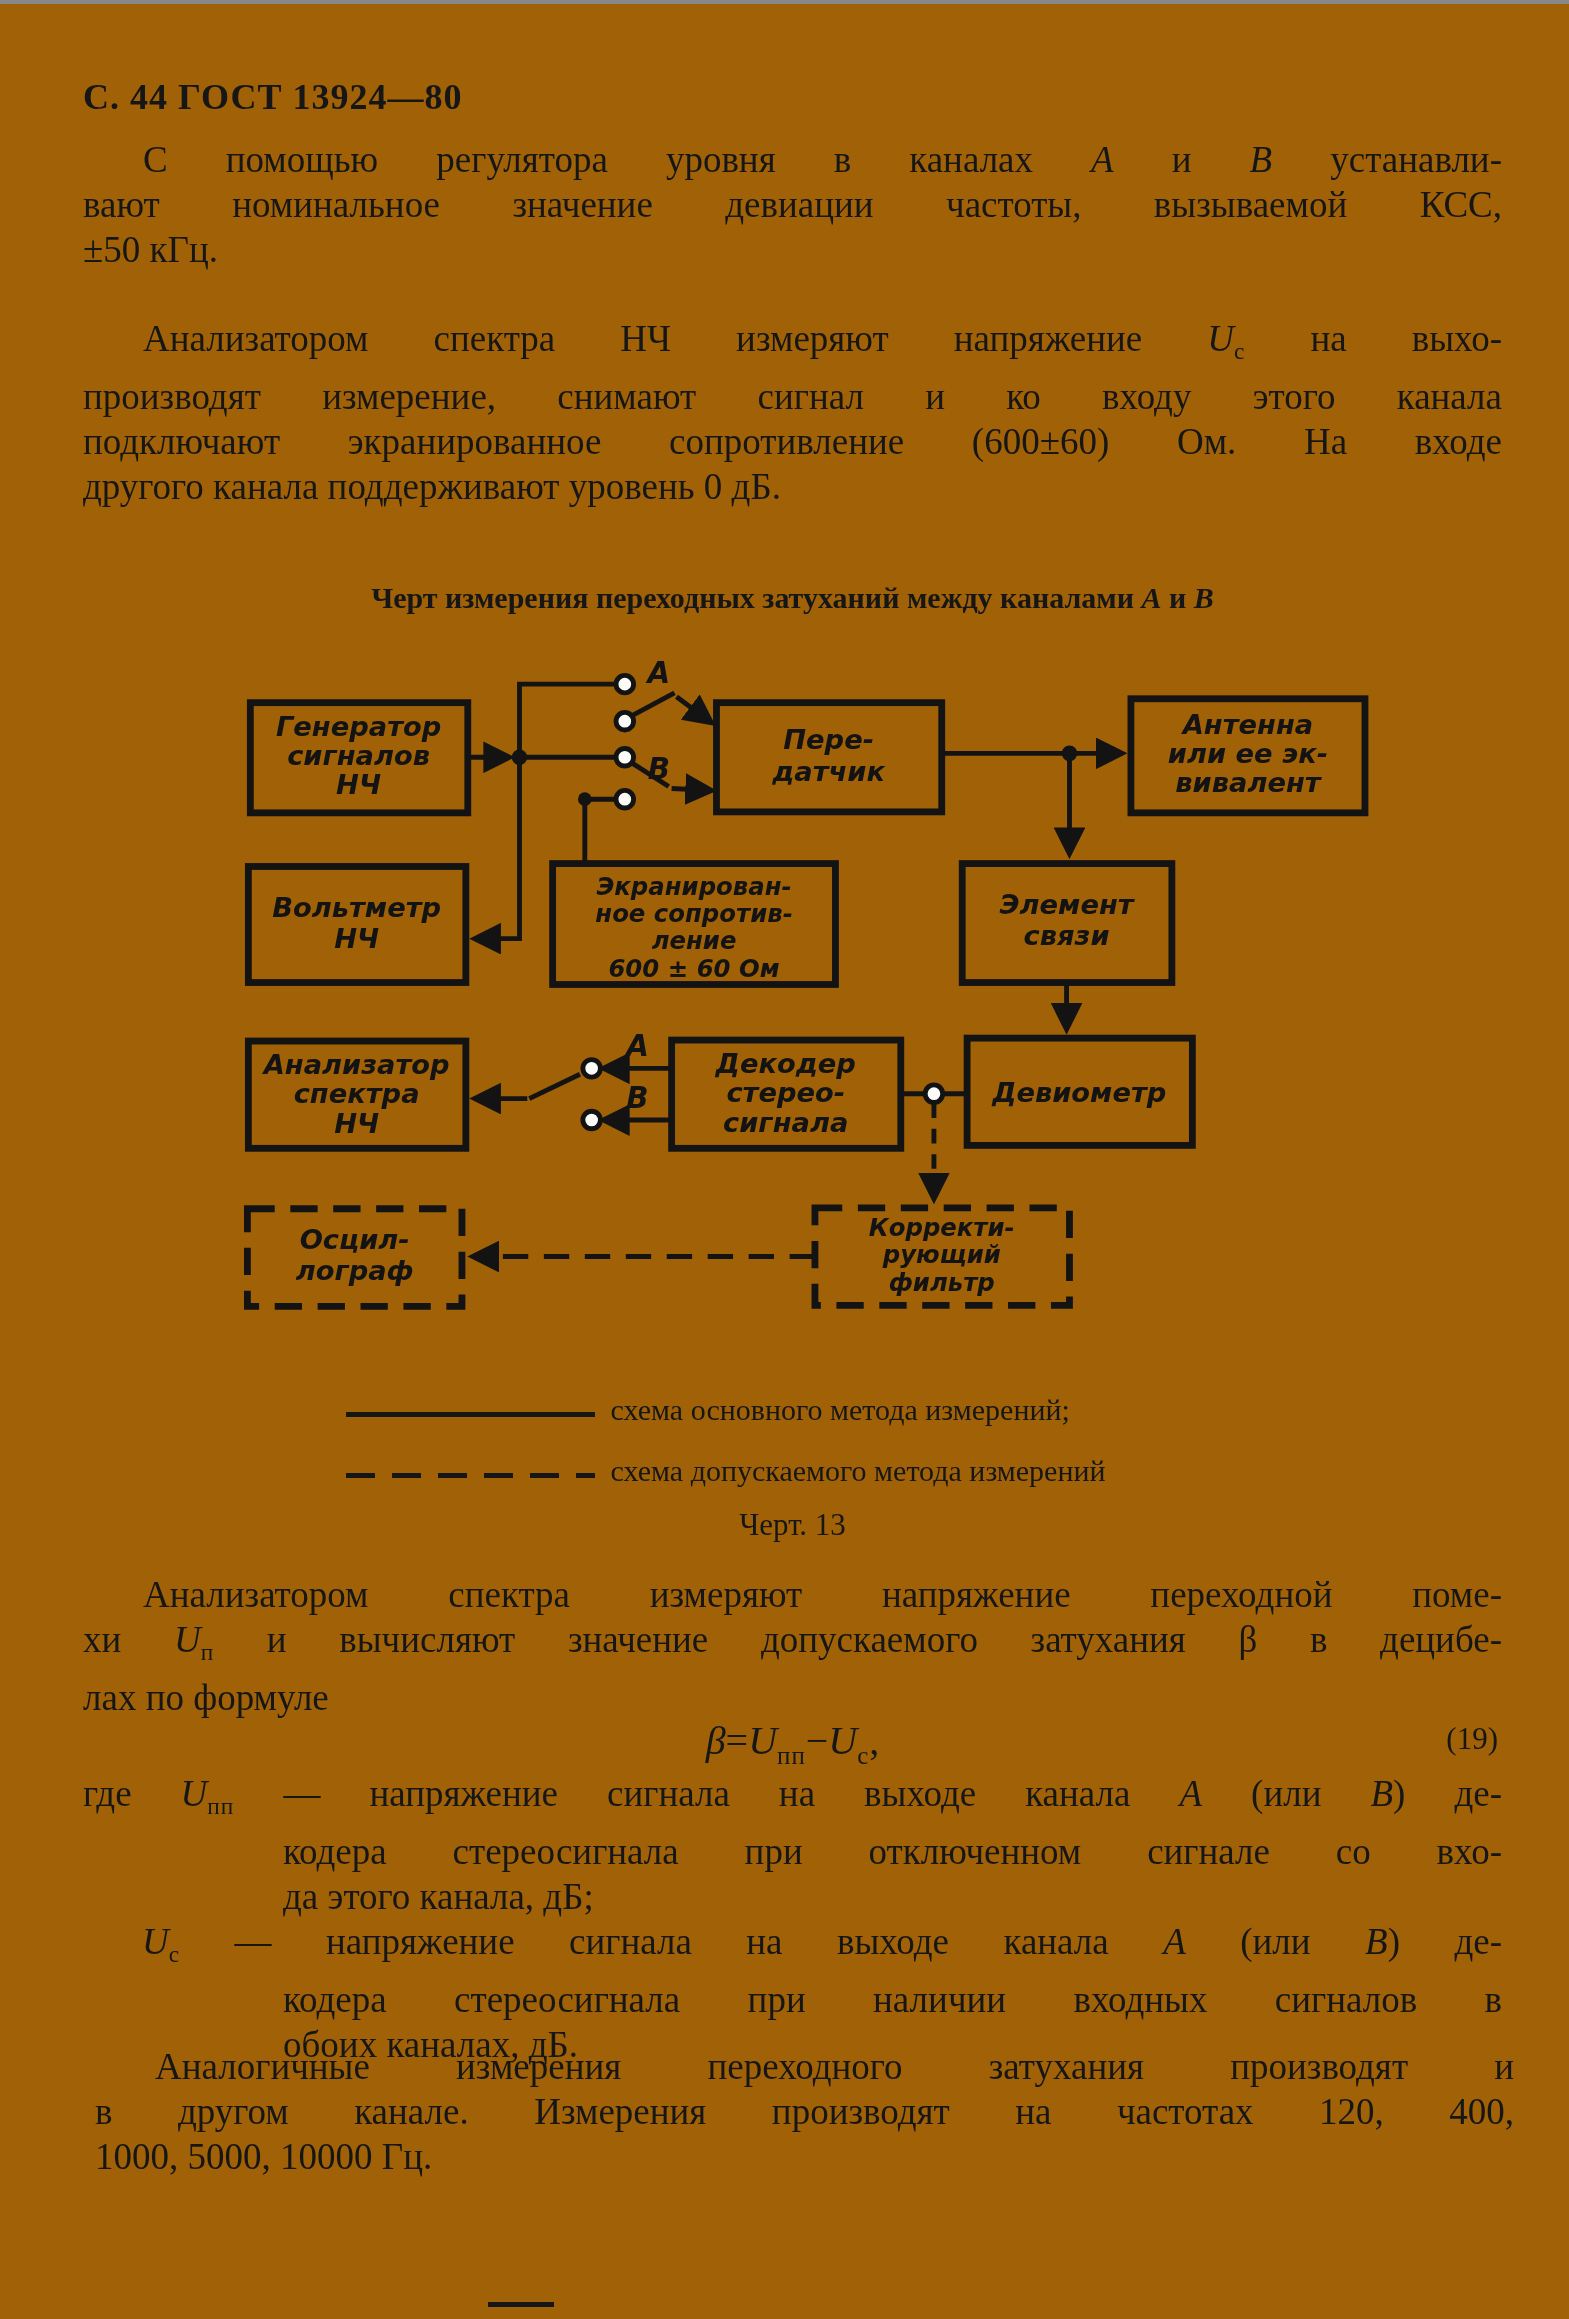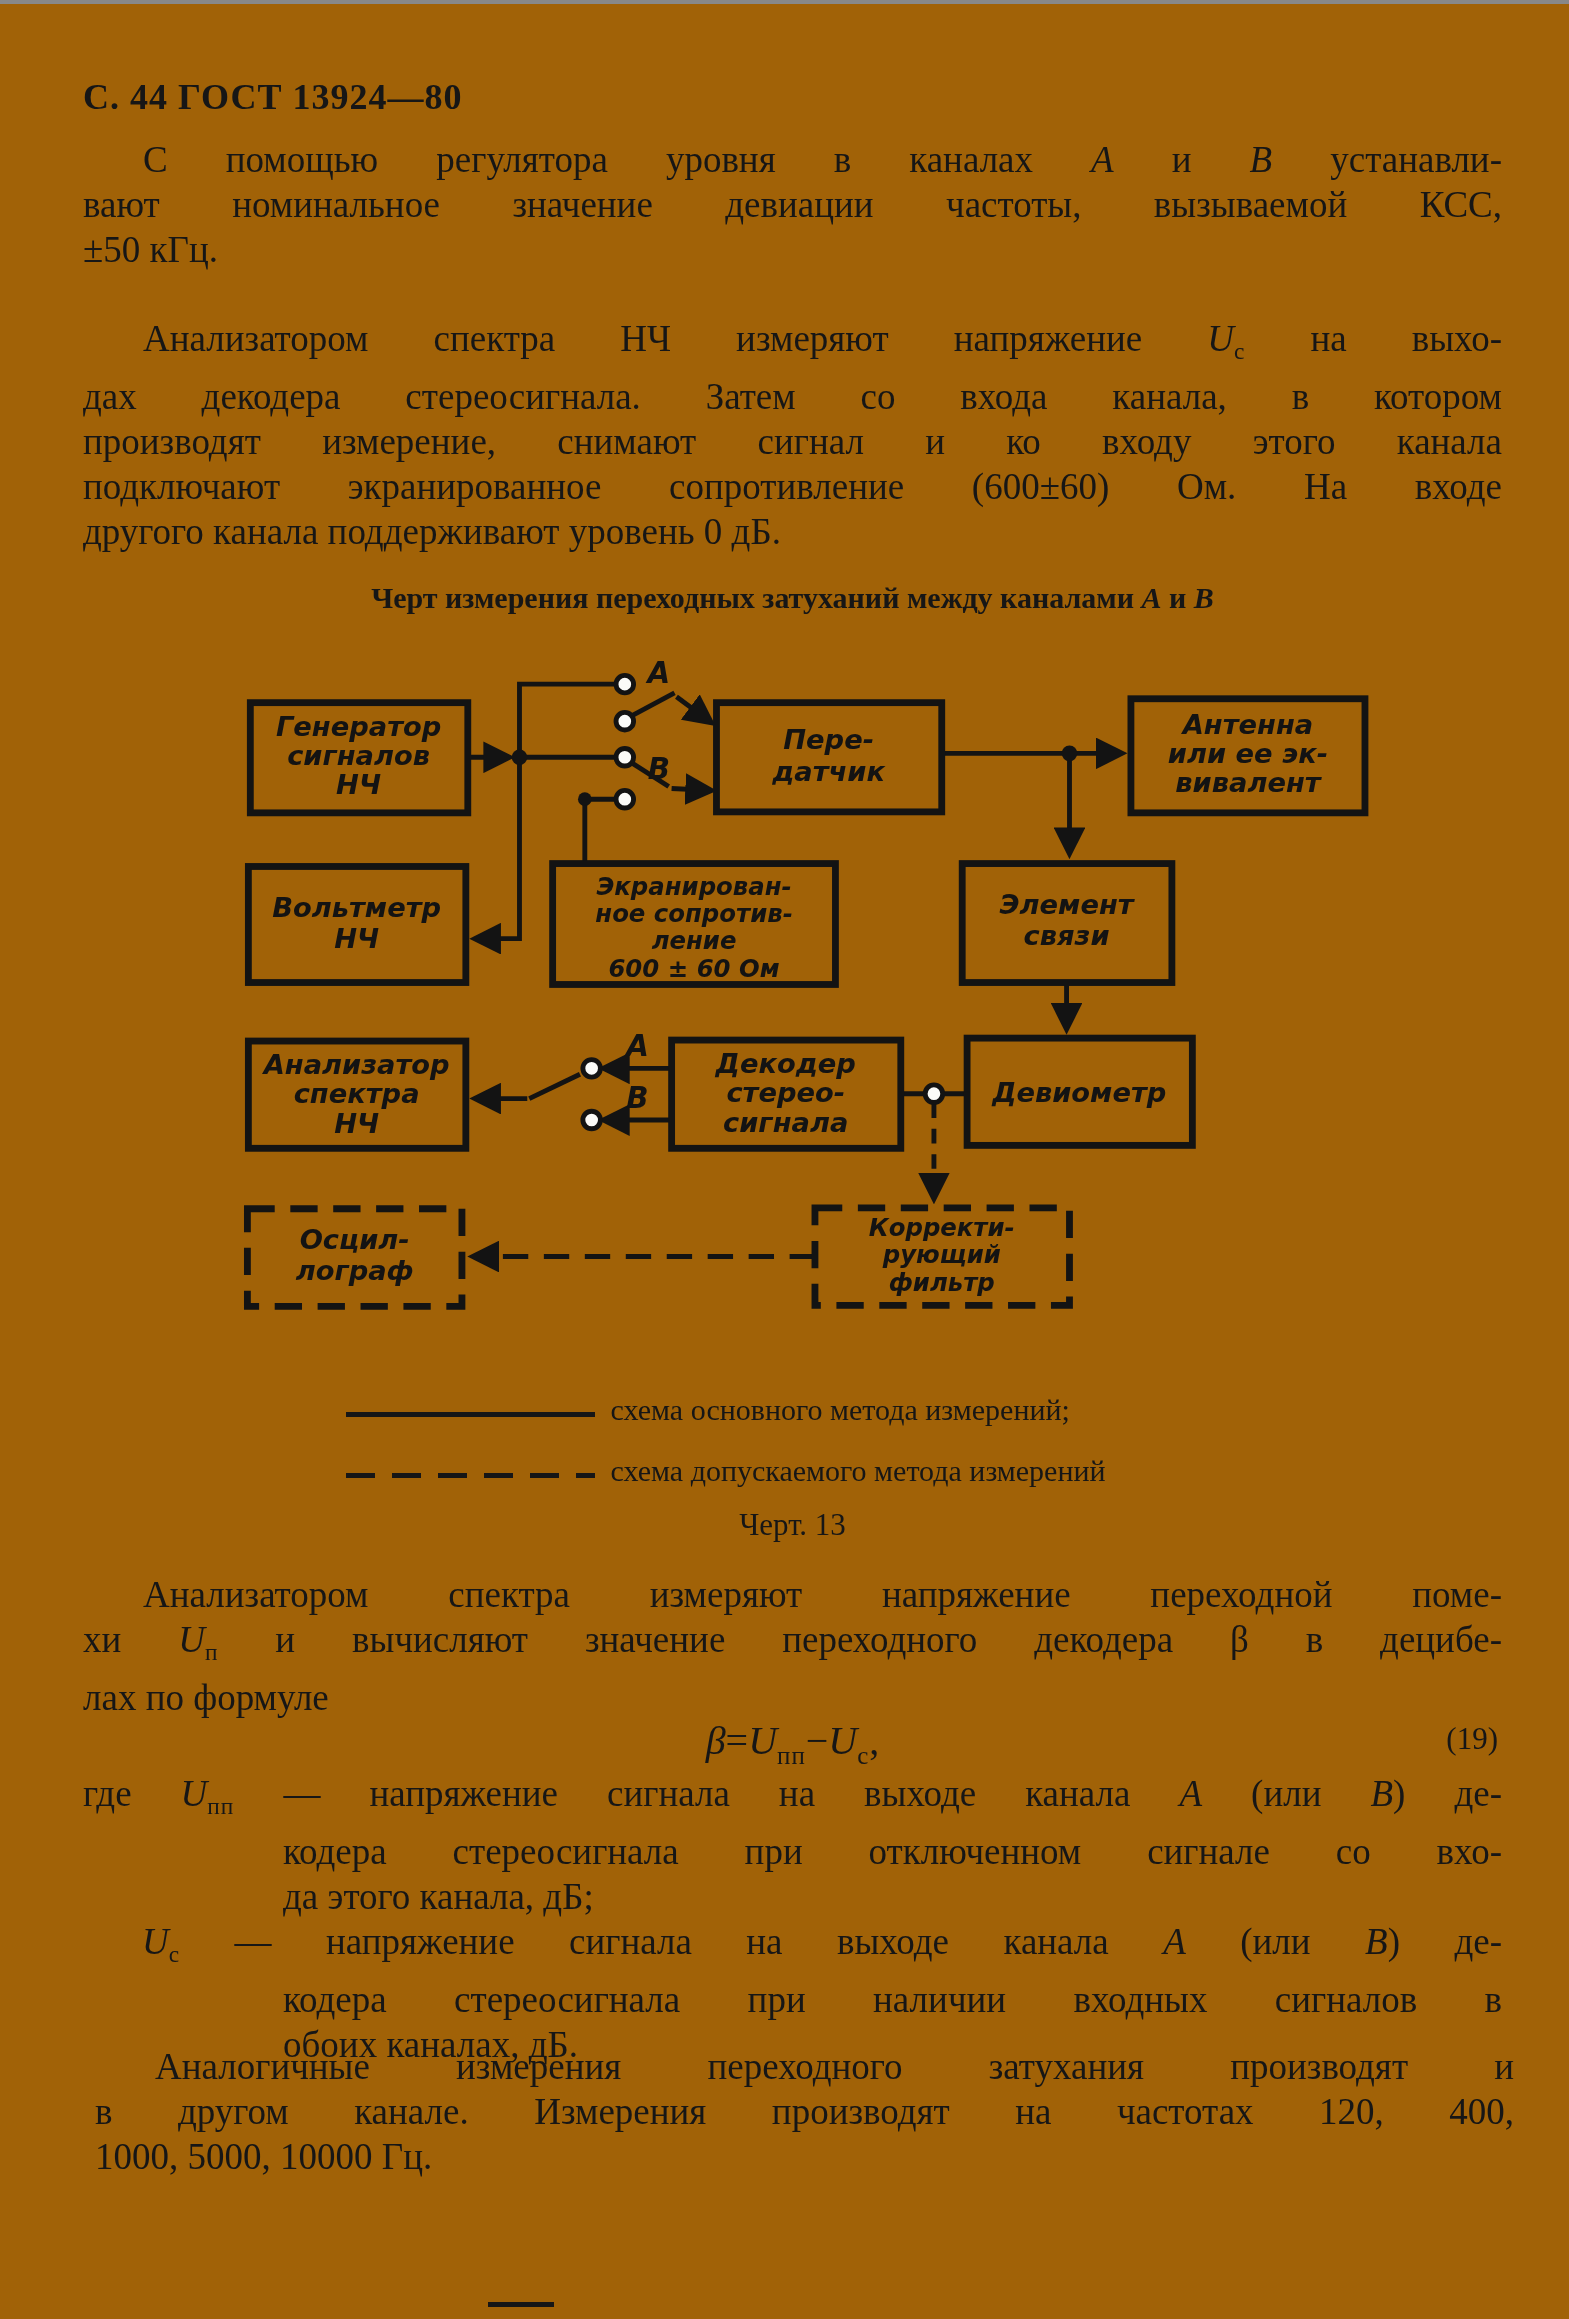--- a/index.html
+++ b/index.html
@@ -49,21 +49,20 @@
   <div class="abs header" style="left:83px;top:72px;">С. 44 ГОСТ 13924—80</div>
 
   <div class="abs block" style="left:83px;top:133px;">
     <div class="tl j ind"><span class="seg-n">С помощью регулятора уровня в каналах </span><span class="seg-i">А</span><span class="seg-n"> и </span><span class="seg-i">В</span><span class="seg-n"> устанавли-</span></div>
     <div class="tl j"><span class="seg-n">вают номинальное значение девиации частоты, вызываемой КСС,</span></div>
     <div class="tl"><span class="seg-n">±50 кГц.</span></div>
   </div>
 
   <div class="abs block" style="left:83px;top:312px;">
     <div class="tl j ind"><span class="seg-n">Анализатором спектра НЧ измеряют напряжение </span><span class="seg-i">U</span><span class="seg-s">с</span><span class="seg-n"> на выхо-</span></div>
-    <div class="tl j"><span class="seg-n">дах декодера стереосигнала. Затем со входа канала, в котором</span></div>
     <div class="tl j"><span class="seg-n">производят измерение, снимают сигнал и ко входу этого канала</span></div>
     <div class="tl j"><span class="seg-n">подключают экранированное сопротивление (600±60) Ом. На входе</span></div>
     <div class="tl"><span class="seg-n">другого канала поддерживают уровень 0 дБ.</span></div>
   </div>
 
   <div class="abs block figtitle" style="left:83px;top:577px;"><span class="seg-n">Черт измерения переходных затуханий между каналами </span><span class="seg-i">А</span><span class="seg-n"> и </span><span class="seg-i">В</span></div>
 
   <svg class="abs" style="left:224px;top:636px;" width="1297" height="727" viewBox="0 0 1330 745">
     <defs>
       <marker id="arr" viewBox="0 0 10 10" refX="8" refY="5" markerWidth="6.5" markerHeight="6.5" orient="auto">
@@ -193,21 +192,21 @@
     <span>схема основного метода измерений;</span>
   </div>
   <div class="abs legend-row" style="left:346px;top:1450px;">
     <div class="dashline"></div>
     <span>схема допускаемого метода измерений</span>
   </div>
   <div class="abs chert" style="left:83px;top:1503px;">Черт. 13</div>
 
   <div class="abs block" style="left:83px;top:1568px;">
     <div class="tl j ind"><span class="seg-n">Анализатором спектра измеряют напряжение переходной поме-</span></div>
-    <div class="tl j"><span class="seg-n">хи </span><span class="seg-i">U</span><span class="seg-s">п</span><span class="seg-n"> и вычисляют значение переходного декодера β в децибе-</span></div>
+    <div class="tl j"><span class="seg-n">хи </span><span class="seg-i">U</span><span class="seg-s">п</span><span class="seg-n"> и вычисляют значение допускаемого затухания β в децибе-</span></div>
     <div class="tl"><span class="seg-n">лах по формуле</span></div>
   </div>
 
   <div class="abs formula-row" style="left:83px;top:1713px;">
     <span class="formula"><span class="seg-i">β</span><span class="seg-n">=</span><span class="seg-i">U</span><span class="seg-s">пп</span><span class="seg-n">−</span><span class="seg-i">U</span><span class="seg-s">с</span><span class="seg-n">,</span></span>
     <span class="formula-num">(19)</span>
   </div>
 
   <div class="abs block" style="left:83px;top:1767px;">
     <div class="tl j"><span class="seg-n">где </span><span class="seg-i">U</span><span class="seg-s">пп</span><span class="seg-n"> — напряжение сигнала на выходе канала </span><span class="seg-i">А</span><span class="seg-n"> (или </span><span class="seg-i">В</span><span class="seg-n">) де-</span></div>

